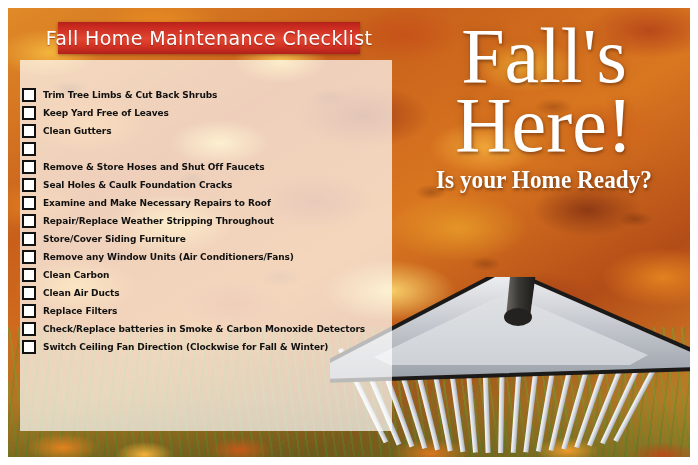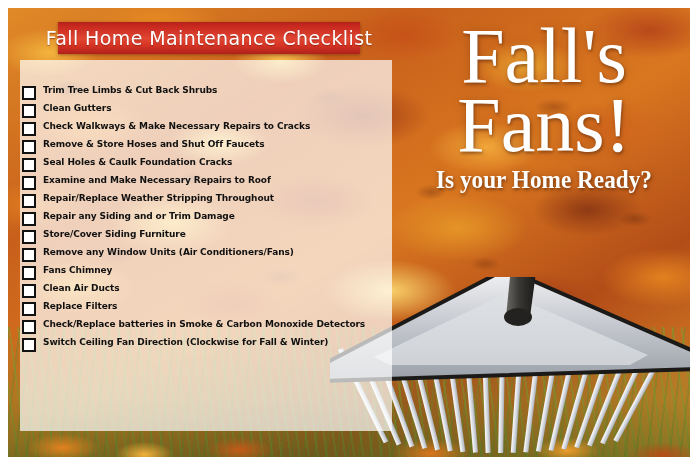--- a/index.html
+++ b/index.html
@@ -95,21 +95,21 @@
   }
   .banner-text{
     color:#ffffff;font-size:19px;letter-spacing:.4px;
     font-family:"DejaVu Sans",sans-serif;font-weight:400;
     white-space:nowrap;line-height:1;
     text-shadow:0 1px 1px rgba(110,24,12,.55);
   }
 
   
   .list{position:absolute;left:22px;top:86px;width:360px;}
-  .row{display:flex;height:18px;}
+  .row{display:flex;align-items:center;height:18px;}
   .cb{
     width:10px;height:10px;flex:0 0 10px;
     background:#ffffff;border:2px solid #111111;
     margin-right:7px;box-sizing:content-box;
   }
   .itxt{
     font-family:"DejaVu Sans",sans-serif;
     font-size:9px;font-weight:700;color:#111111;
     letter-spacing:-.1px;white-space:nowrap;line-height:1;
   }
@@ -202,57 +202,56 @@
     <span class="banner-text">Fall Home Maintenance Checklist</span>
   </div>
 
   <div class="list">
     <div class="row">
       <span class="cb"></span>
       <span class="itxt">Trim Tree Limbs &amp; Cut Back Shrubs</span>
     </div>
     <div class="row">
       <span class="cb"></span>
+      <span class="itxt">Keep Yard Free of Leaves</span>
+    </div>
+    <div class="row">
+      <span class="cb"></span>
       <span class="itxt">Clean Gutters</span>
     </div>
     <div class="row">
       <span class="cb"></span>
-      <span class="itxt">Check Walkways &amp; Make Necessary Repairs to Cracks</span>
     </div>
     <div class="row">
       <span class="cb"></span>
       <span class="itxt">Remove &amp; Store Hoses and Shut Off Faucets</span>
     </div>
     <div class="row">
       <span class="cb"></span>
       <span class="itxt">Seal Holes &amp; Caulk Foundation Cracks</span>
     </div>
     <div class="row">
       <span class="cb"></span>
       <span class="itxt">Examine and Make Necessary Repairs to Roof</span>
     </div>
     <div class="row">
       <span class="cb"></span>
       <span class="itxt">Repair/Replace Weather Stripping Throughout</span>
     </div>
     <div class="row">
       <span class="cb"></span>
-      <span class="itxt">Repair any Siding and or Trim Damage</span>
-    </div>
-    <div class="row">
-      <span class="cb"></span>
       <span class="itxt">Store/Cover Siding Furniture</span>
     </div>
     <div class="row">
       <span class="cb"></span>
       <span class="itxt">Remove any Window Units (Air Conditioners/Fans)</span>
     </div>
     <div class="row">
       <span class="cb"></span>
-      <span class="itxt">Fans Chimney</span>
+      <span class="itxt">Clean Carbon</span>
     </div>
     <div class="row">
       <span class="cb"></span>
       <span class="itxt">Clean Air Ducts</span>
     </div>
     <div class="row">
       <span class="cb"></span>
       <span class="itxt">Replace Filters</span>
     </div>
     <div class="row">
@@ -260,17 +259,17 @@
       <span class="itxt">Check/Replace batteries in Smoke &amp; Carbon Monoxide Detectors</span>
     </div>
     <div class="row">
       <span class="cb"></span>
       <span class="itxt">Switch Ceiling Fan Direction (Clockwise for Fall &amp; Winter)</span>
     </div>
   </div>
 
   <div class="hero">
     <div class="hero-l1">Fall's</div>
-    <div class="hero-l2">Fans!</div>
+    <div class="hero-l2">Here!</div>
     <div class="hero-l3">Is your Home Ready?</div>
   </div>
 
 </div>
 
 </body></html>

